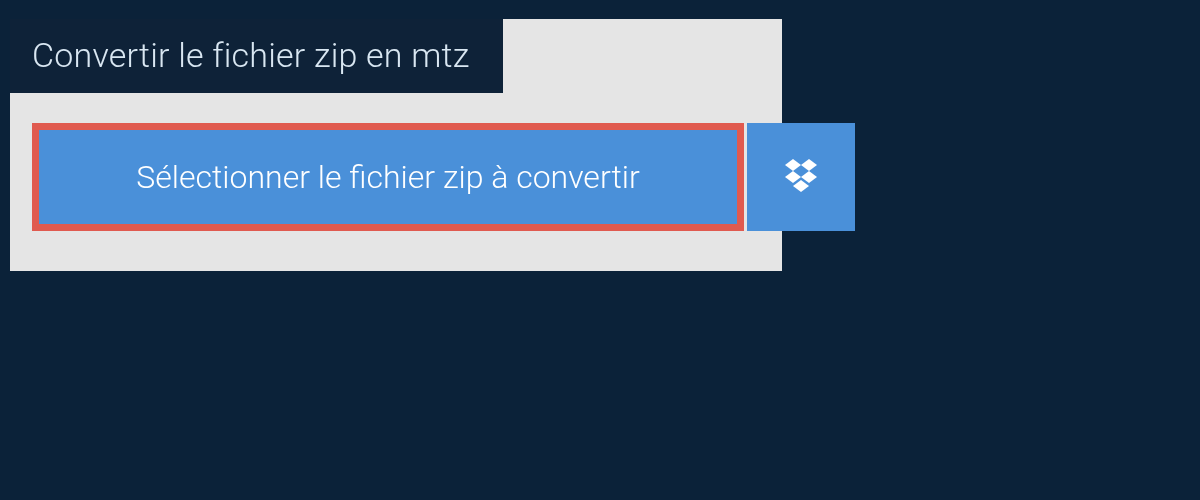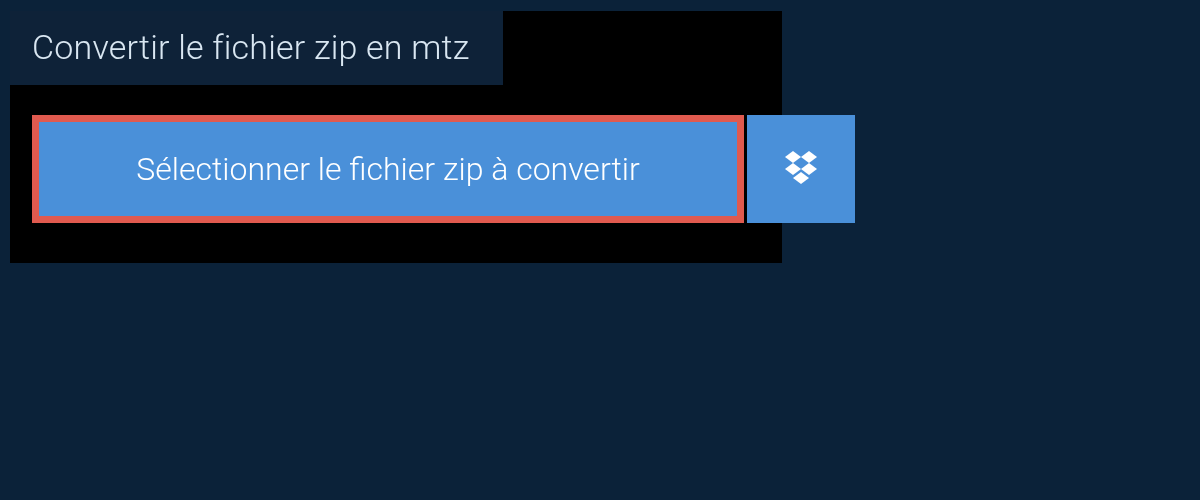--- a/index.html
+++ b/index.html
@@ -10,23 +10,23 @@
     body {
       width: 1200px;
       height: 500px;
       background: #0b2239;
       font-family: -apple-system, BlinkMacSystemFont, "Segoe UI", Roboto, Helvetica, Arial, sans-serif;
       overflow: hidden;
     }
     .panel {
       position: absolute;
       left: 10px;
-      top: 11px;
+      top: 19px;
       width: 772px;
-      background: #000000;
+      background: #e5e5e5;
     }
     .header {
       display: inline-block;
       background: #0e2238;
       padding: 16px 34px 18px 22px;
       font-size: 34px;
       font-weight: 300;
       color: #d9e7f2;
       letter-spacing: 0.2px;
     }

